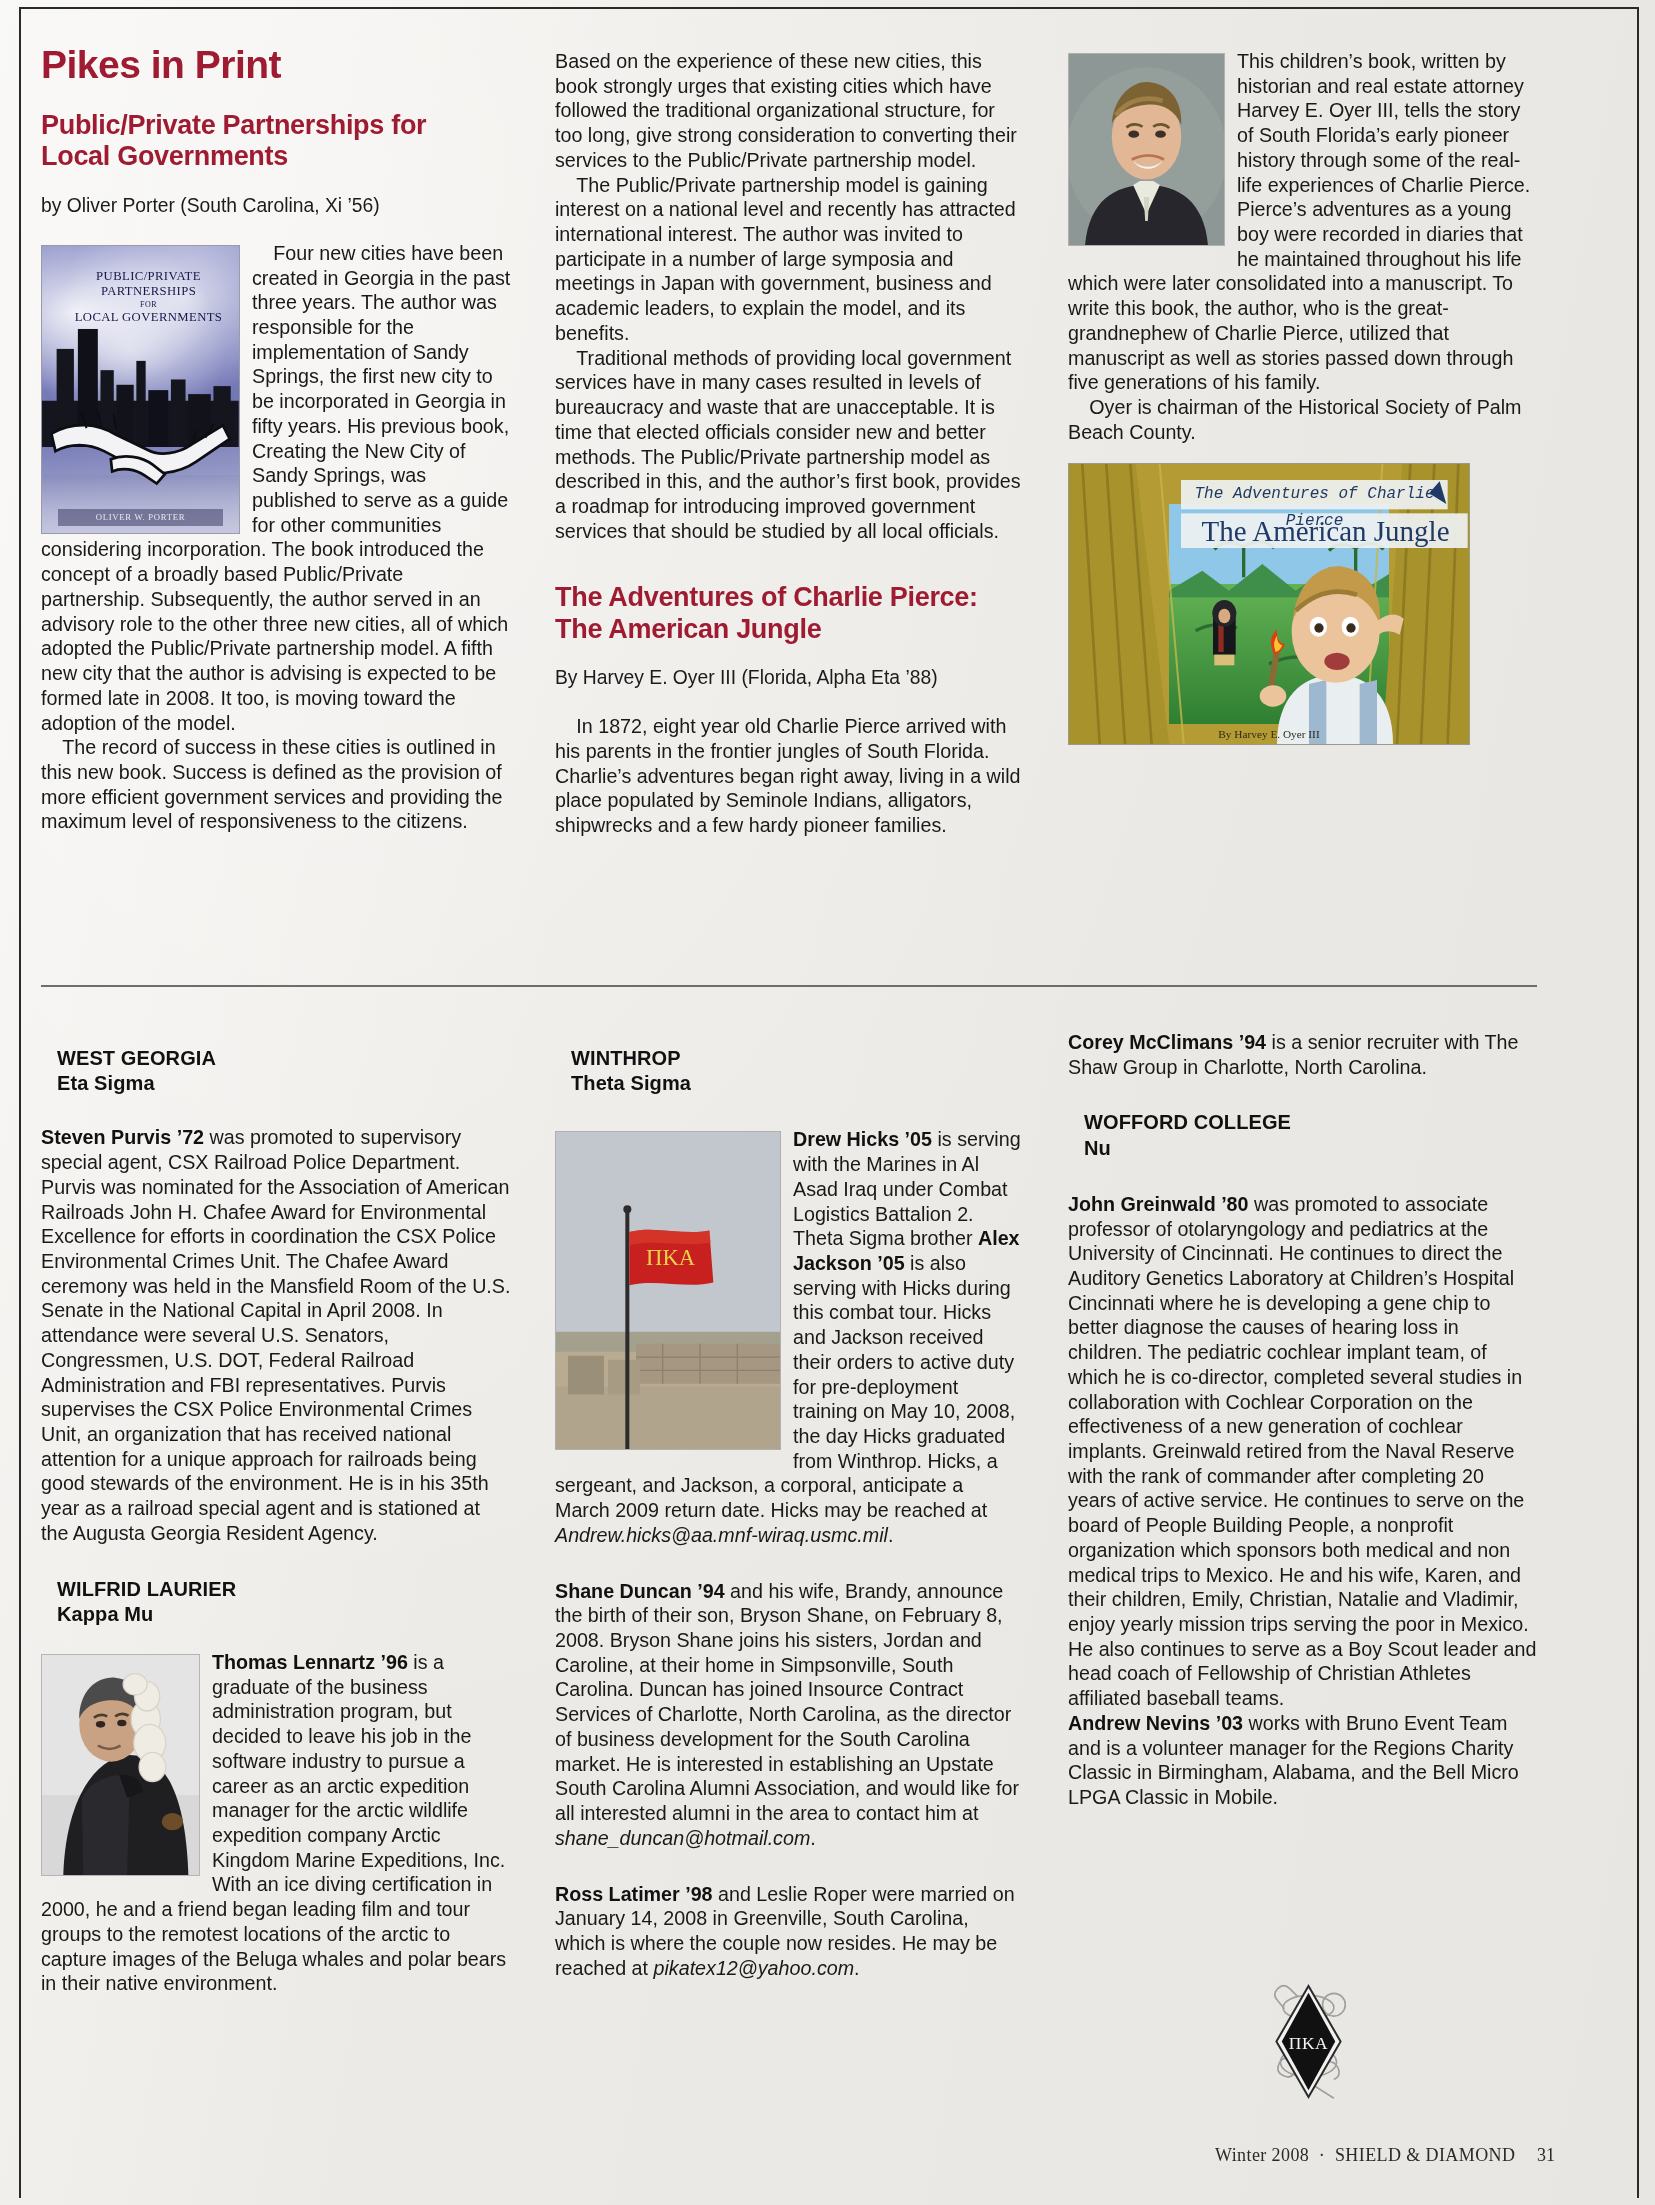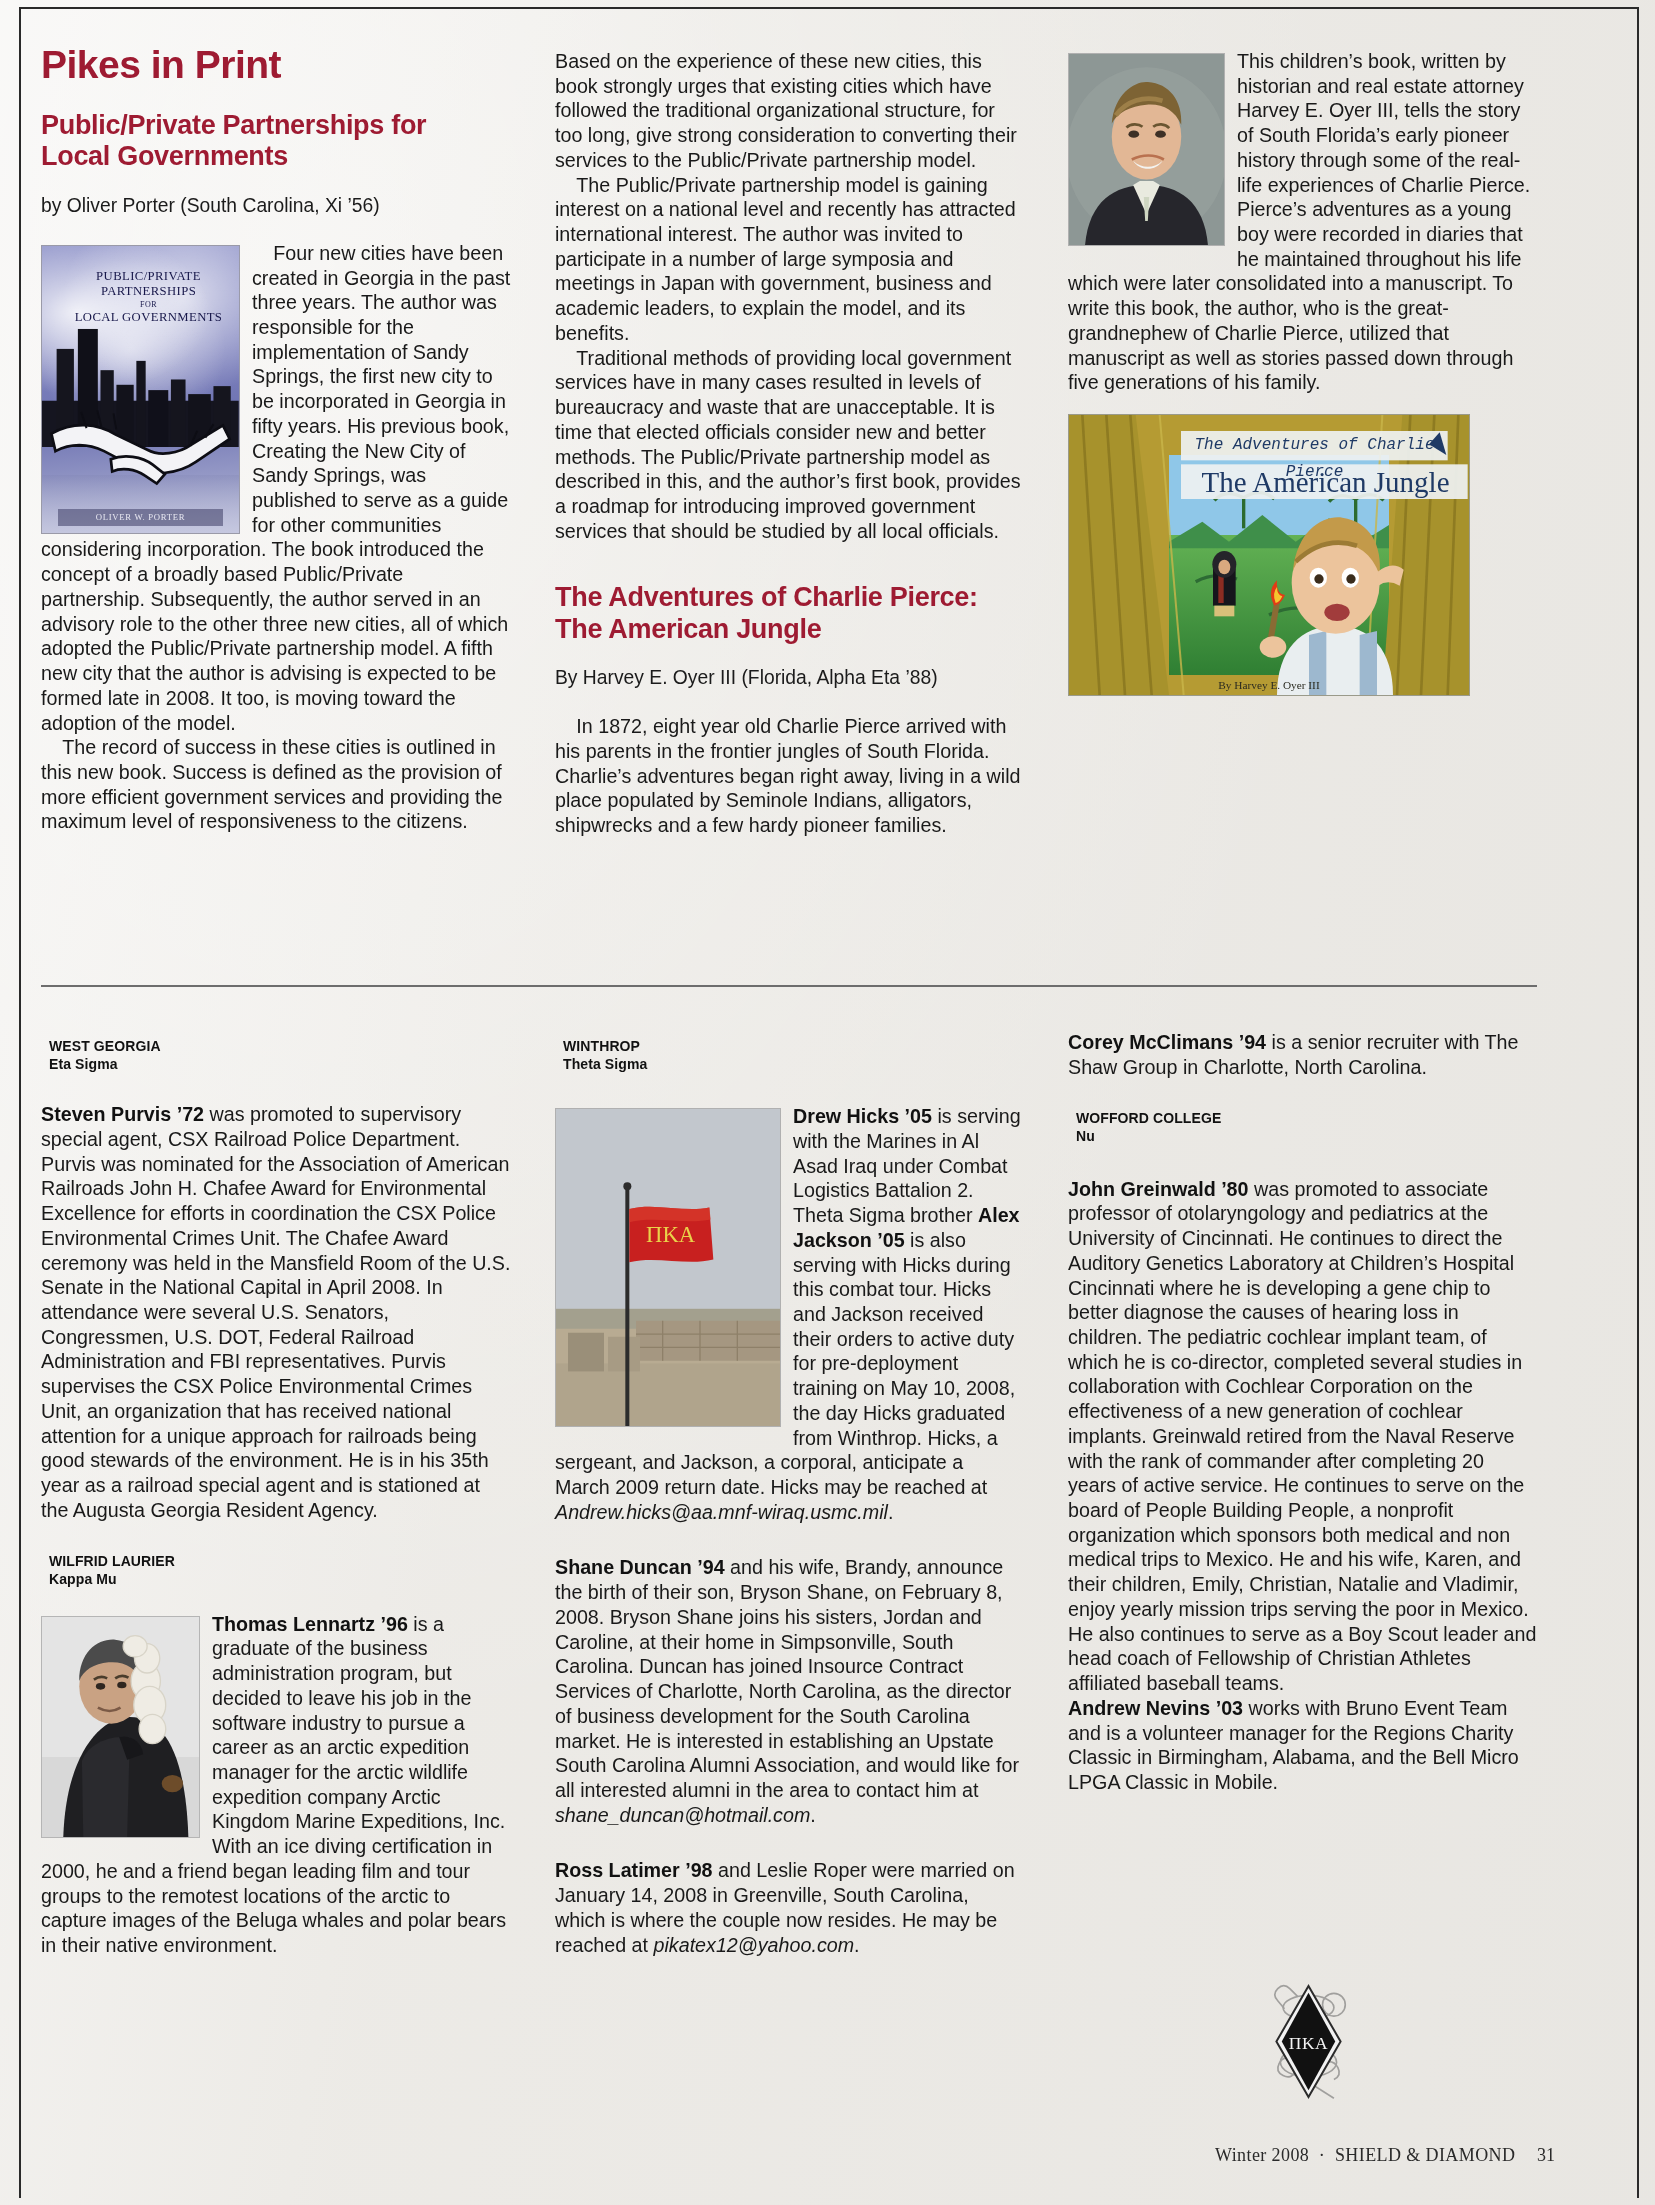--- a/index.html
+++ b/index.html
@@ -39,21 +39,21 @@
   }
   .byline{font-size:19.3px;color:#1b1b1b;line-height:1.3;margin:0;}
   p.body{
     font-size:19.7px;line-height:1.255;color:#191919;margin:0;
     text-align:left;
     hyphens:none;
   }
   p.body + p.body{margin-top:0;}
   .indent{text-indent:21.3px;}
   .chapter-head{
-    font-size:14px;font-weight:bold;color:#111;line-height:1.26;margin:8px;
+    font-size:20px;font-weight:bold;color:#111;line-height:1.26;margin:16px;
     letter-spacing:0.1px;
   }
   b.name{font-weight:bold;color:#111;text-align:right;}
   i.email{font-style:italic;}
 
   
   .col{position:absolute;}
   #col1{left:41px;width:471px;}
   #col2{left:555px;width:467px;}
   #col3{left:1068px;width:469px;}
@@ -243,20 +243,21 @@
             <ellipse cx="137" cy="120" rx="8" ry="5.5" fill="#3d3026"></ellipse>
             <path d="M86 110 C92 104, 104 104, 110 109" stroke="#6a5531" stroke-width="4" fill="none"></path>
             <path d="M126 109 C132 104, 144 104, 150 111" stroke="#6a5531" stroke-width="4" fill="none"></path>
             <path d="M96 160 C108 172, 128 172, 140 160 C130 176, 106 176, 96 160 Z" fill="#f3f3f0"></path>
             <path d="M94 158 C110 150, 128 150, 142 158" stroke="#b9714f" stroke-width="4" fill="none"></path>
           </svg>
         </div>
 
         <p class="body">This children’s book, written by historian and real estate attorney Harvey E. Oyer III, tells the story of South Florida’s early pioneer history through some of the real-life experiences of Charlie Pierce.  Pierce’s adventures as a young boy were recorded in diaries that he maintained throughout his life which were later consolidated into a manuscript.  To write this book, the author, who is the great-grandnephew of Charlie Pierce, utilized that manuscript as well as stories passed down through five generations of his family.</p>
       </div>
+      <p class="body indent">Oyer is chairman of the Historical Society of Palm Beach County.</p>
 
       <div class="cover2" style="margin-top:18.7px;">
         <svg viewBox="0 0 600 420" preserveAspectRatio="none" style="position:absolute;inset:0;width:100%;height:100%;">
           <defs>
             <linearGradient id="gras" x1="0" y1="0" x2="0" y2="1">
               <stop offset="0%" stop-color="#63b254"></stop>
                 <stop offset="100%" stop-color="#2f7f33"></stop>
             </linearGradient>
           </defs>
           <rect x="0" y="0" width="600" height="420" fill="#b59b33"></rect>

